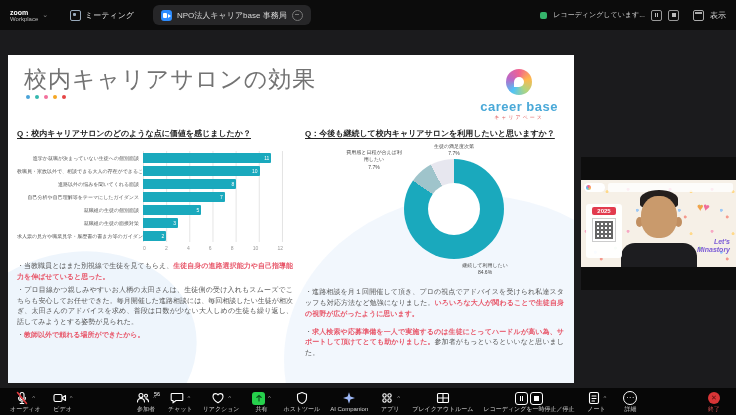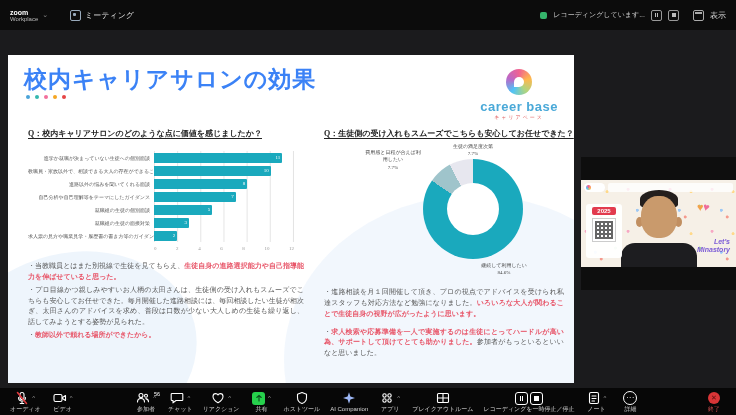--- a/index.html
+++ b/index.html
@@ -32,31 +32,31 @@
   .view-ic::after{content:"";position:absolute;left:1px;top:1px;right:1px;height:2px;background:#aaa;}
   .view-label{color:#ddd;font-size:8px;}
 
   
   .slide{position:absolute;left:8px;top:55px;width:566px;height:328px;background:#fff;overflow:hidden;}
   .decor{position:absolute;border-radius:50%;background:#e3eefa;z-index:0;}
   .decor.d1{left:-60px;bottom:-70px;width:250px;height:200px;opacity:.6;transform:rotate(-14deg);}
   .decor.d2{right:-90px;top:140px;width:380px;height:330px;opacity:.45;}
   .slide-inner{position:relative;z-index:1;}
   .slide-head{display:flex;justify-content:space-between;align-items:flex-start;padding:12px 16px 0 16px;}
-  .slide-title{font-size:23px;font-weight:bold;color:#3b82f6;letter-spacing:1px;line-height:1.05;}
+  .slide-title{font-size:23px;font-weight:normal;color:#737373;letter-spacing:1px;line-height:1.05;}
   .tdots{display:flex;gap:5px;margin-top:4px;margin-left:2px;}
   .tdot{width:4px;height:4px;border-radius:50%;}
   .logo{display:flex;align-items:center;gap:5px;margin-top:2px;flex-direction:column;}
   .logo-mark{width:26px;height:26px;border-radius:50%;background:conic-gradient(#f06292,#ffb74d,#aed581,#4fc3f7,#ba68c8,#f06292);position:relative;}
   .logo-mark::after{content:"";position:absolute;left:8px;top:8px;width:10px;height:10px;background:#fff;border-radius:50% 50% 50% 0;}
   .logo-texts{display:flex;flex-direction:column;align-items:center;line-height:1;}
   .logo-name{color:#4aa9d8;font-size:13px;font-weight:bold;letter-spacing:.5px;}
   .logo-sub{color:#e05a5a;font-size:5px;letter-spacing:2px;margin-top:2px;}
   .banner{margin:8px 36px 0 30px;background:#f26d6d;color:#fff;font-weight:bold;font-size:11px;text-align:center;padding:4px 0;letter-spacing:1px;}
-  .cols{display:flex;gap:20px;padding:8px 10px 0 20px;font-family:Liberation Serif, serif;}
+  .cols{display:flex;gap:12px;padding:8px 10px 0 9px;}
   .col-left{width:276px;flex:0 0 auto;}
   .col-right{flex:1;min-width:0;}
   .question{font-size:8px;font-weight:bold;color:#222;text-decoration:underline;text-underline-offset:2px;white-space:nowrap;}
 
   
   .barchart{position:relative;margin-top:12px;}
   .bc-grid{position:absolute;left:126px;right:10px;top:0;bottom:9px;background-image:linear-gradient(to right,#e4e4e4 1px,transparent 1px);background-size:calc(100%/6) 100%;border-right:1px solid #e4e4e4;}
   .bc-row{display:flex;align-items:center;height:13px;padding-right:10px;position:relative;}
   .bc-label{width:122px;flex:0 0 auto;text-align:right;font-size:5px;color:#555;padding-right:4px;white-space:nowrap;}
   .bc-track{position:relative;flex:1;height:10px;}
@@ -138,20 +138,25 @@
 
   <div class="titlebar">
     <div class="zoom-logo">
       <span class="l1">zoom</span>
       <span class="l2">Workplace</span>
     </div>
     <span class="tb-caret">⌄</span>
     <div class="meeting-tab">
       <span class="meeting-ic"></span>
       <span>ミーティング</span>
+    </div>
+    <div class="center-tab">
+      <span class="ct-ic"></span>
+      <span class="ct-label">NPO法人キャリアbase 事務局</span>
+      <span class="ct-opt"></span>
     </div>
     <div class="tb-right">
       <span class="rec-dot"></span>
       <span class="rec-label">レコーディングしています...</span>
       <span class="rec-btn">
           <span class="bar"></span>
           <span class="bar"></span>
         </span>
       <span class="rec-btn">
           <span class="sq"></span>
@@ -257,21 +262,21 @@
                 <span>12</span>
               </div>
           </div>
           <div class="comments" id="left-comments">
               <p><span>・当教職員とはまた別視線で生徒を見てもらえ、</span><span class="redtxt">生徒自身の進路選択能力や自己指導能力を伸ばせていると思った。</span></p>
               <p><span>・プロ目線かつ親しみやすいお人柄の太田さんは、生徒側の受け入れもスムーズでこちらも安心してお任せできた。毎月開催した進路相談には、毎回相談したい生徒が相次ぎ、太田さんのアドバイスを求め、普段は口数が少ない大人しめの生徒も繰り返し、話してみようとする姿勢が見られた。</span></p>
               <p><span>・</span><span class="redtxt">教師以外で頼れる場所ができたから。</span></p>
             </div>
         </div>
         <div class="col-right">
-          <div class="question">Q：生徒側の受け入れもスムーズでこちらも安心してお任せできた？</div>
+          <div class="question">Q：今後も継続して校内キャリアサロンを利用したいと思いますか？</div>
           <div class="donut-wrap">
             <div class="donut" id="donut" style="background: conic-gradient(rgb(26, 169, 189) 0deg, rgb(26, 169, 189) 304.56deg, rgb(159, 196, 203) 304.56deg, rgb(159, 196, 203) 332.28deg, rgb(231, 231, 239) 332.28deg, rgb(231, 231, 239) 360deg);"></div>
             <div class="pie-label pl-top">
               <span>生徒の満足度次第</span>
               <span class="pie-pct">7.7%</span>
             </div>
             <div class="pie-label pl-left">
               <span>費用感と日程が合えば利用したい</span>
               <span class="pie-pct">7.7%</span>
             </div>

